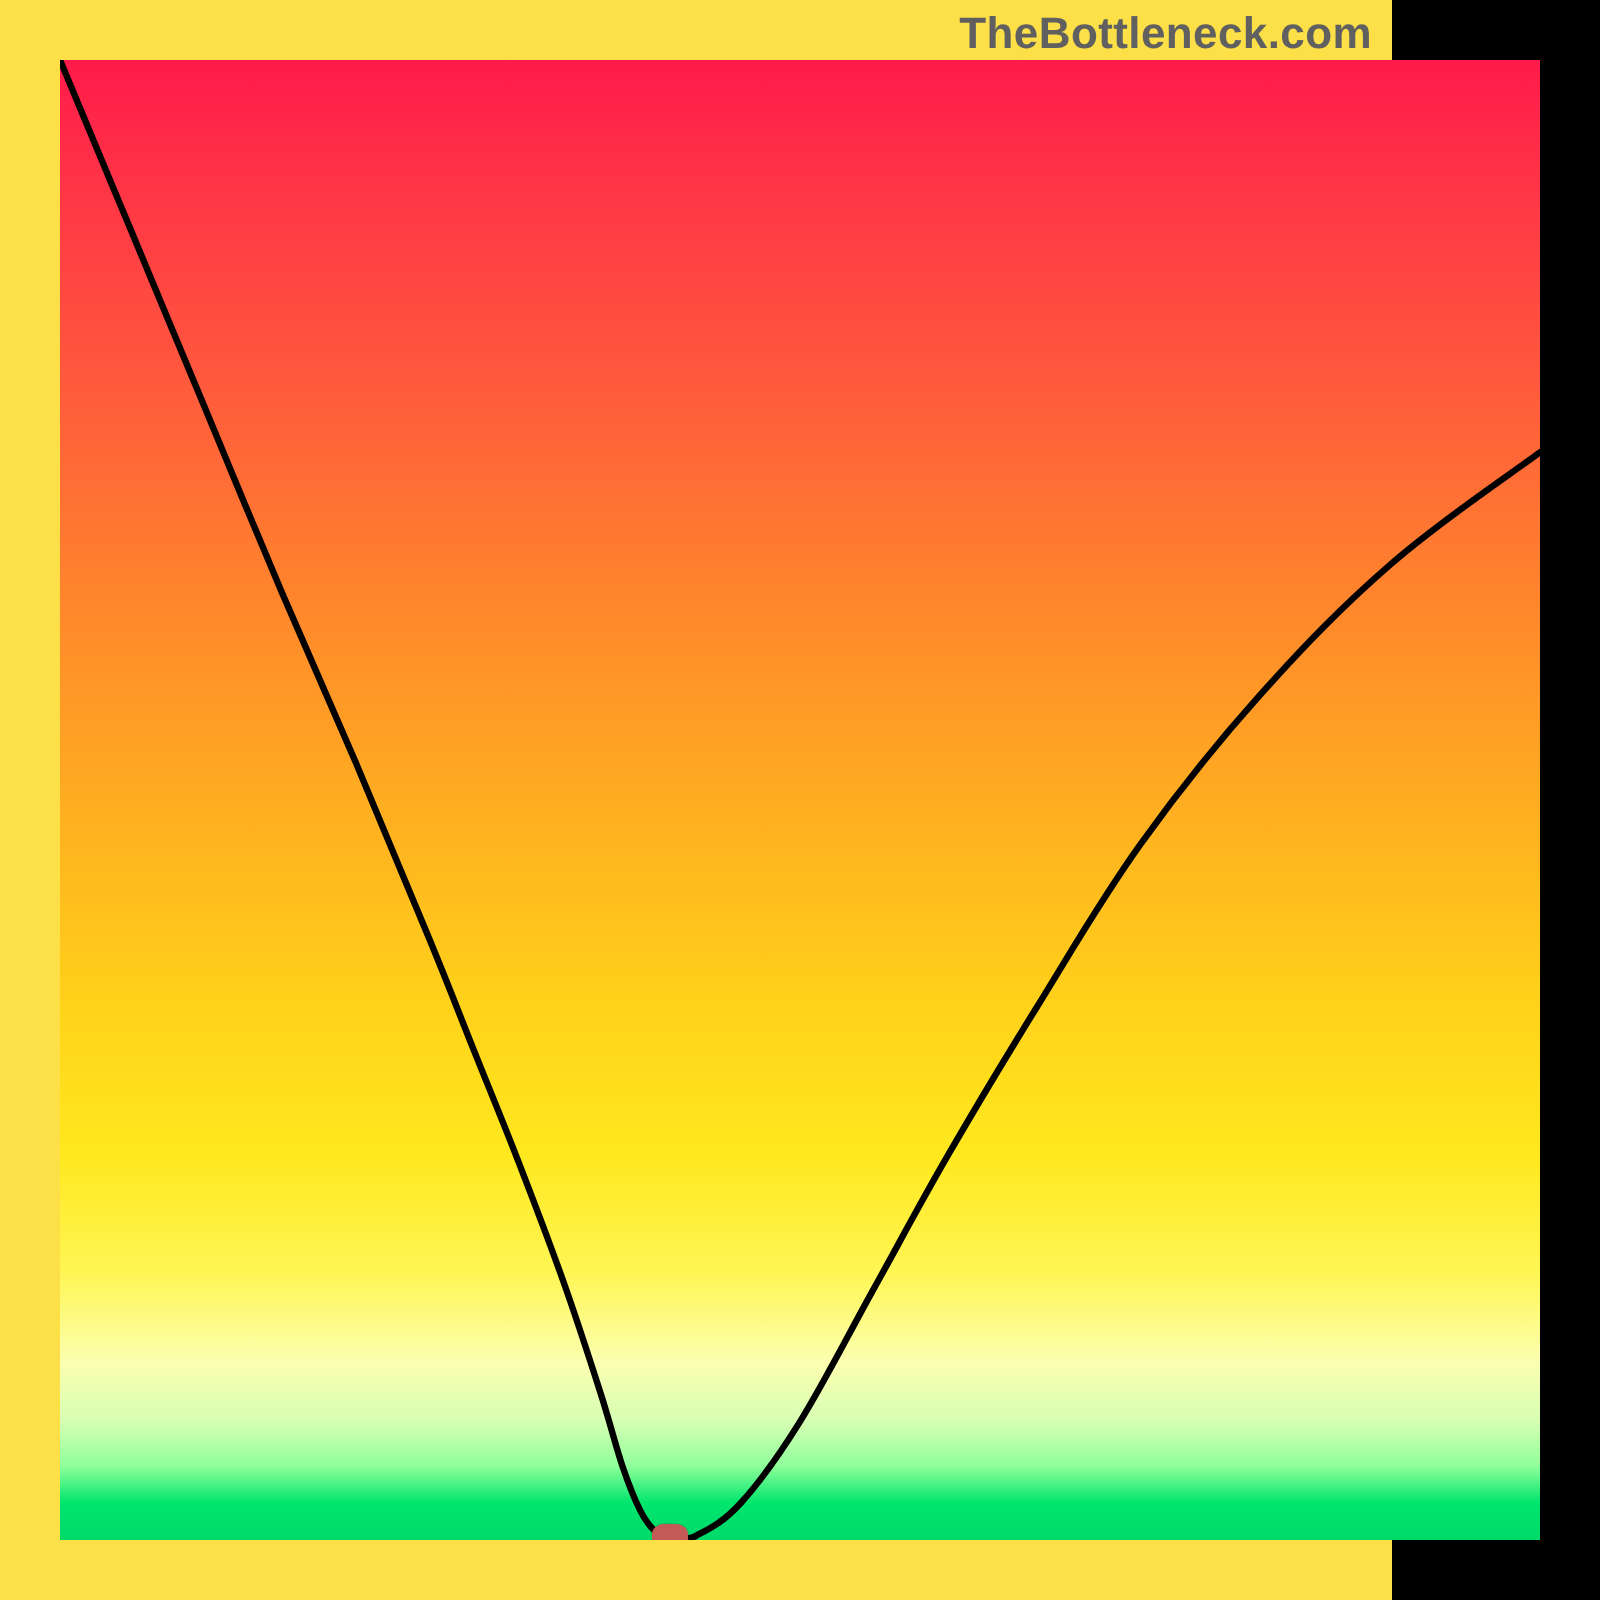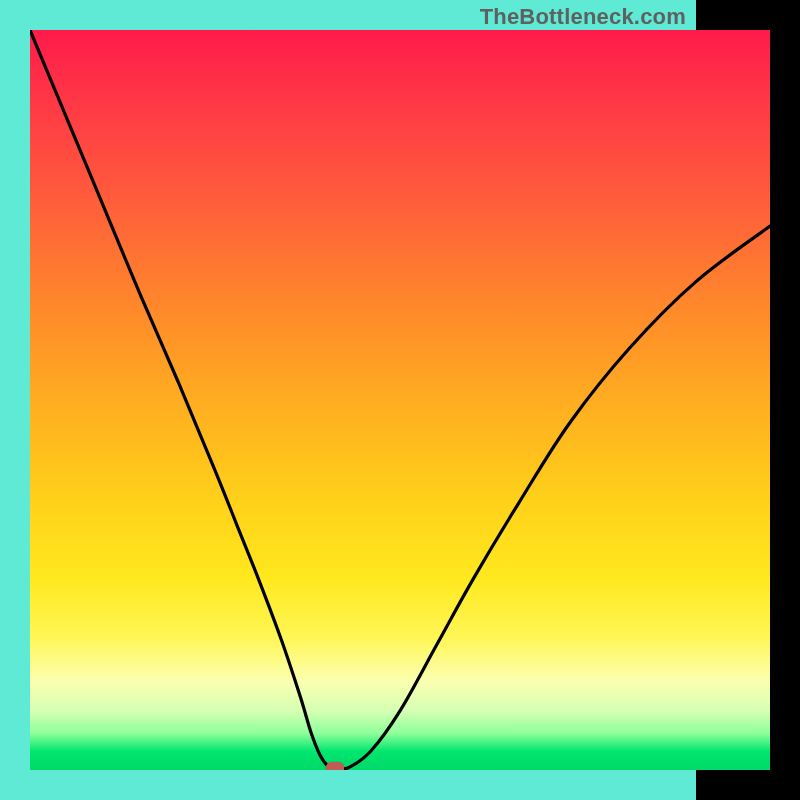--- a/index.html
+++ b/index.html
@@ -8,21 +8,21 @@
     width: 800px;
     height: 800px;
     background: #000;
     overflow: hidden;
     font-family: Arial, Helvetica, sans-serif;
   }
   .frame {
     position: relative;
     width: 696px;
     height: 800px;
-    background: #5eead4;
+    background: #fde047;
   }
   .watermark {
     position: absolute;
     top: 4px;
     right: 10px;
     color: #606060;
     font-size: 22px;
     font-weight: 600;
     letter-spacing: 0.2px;
     z-index: 10;

